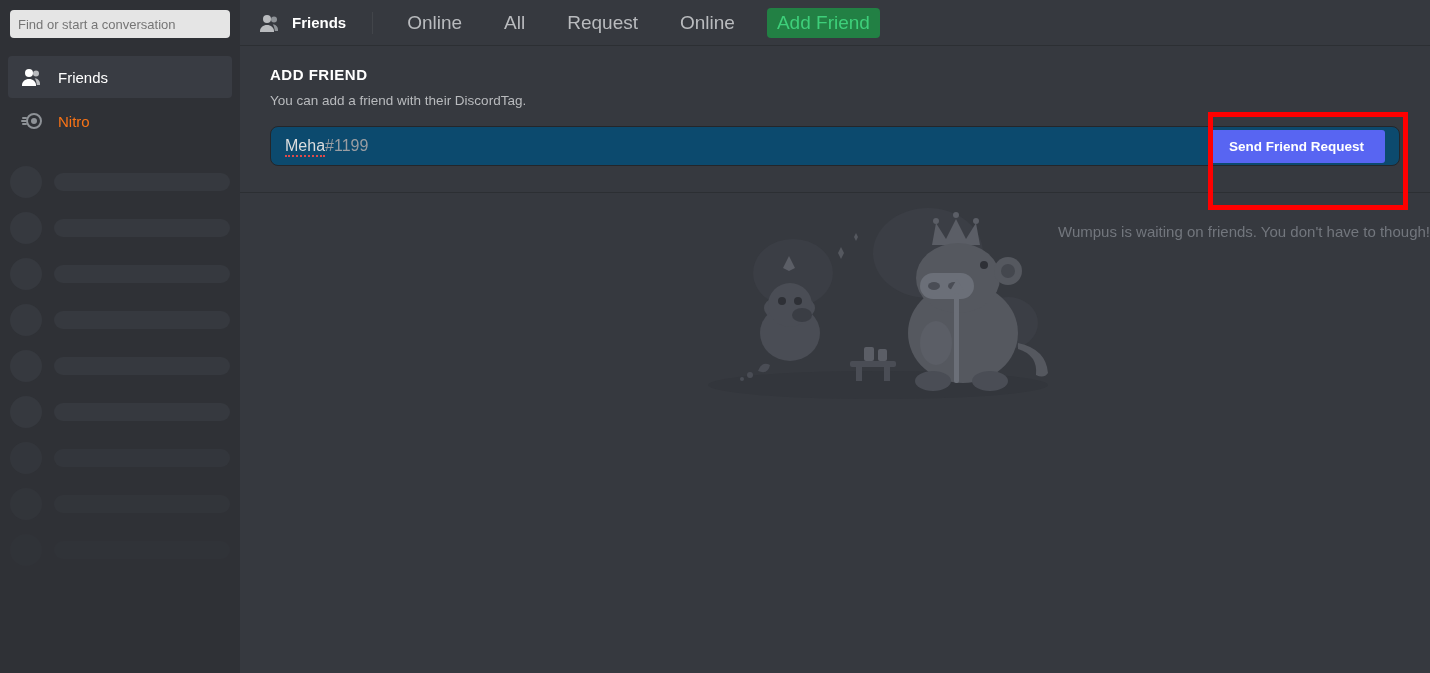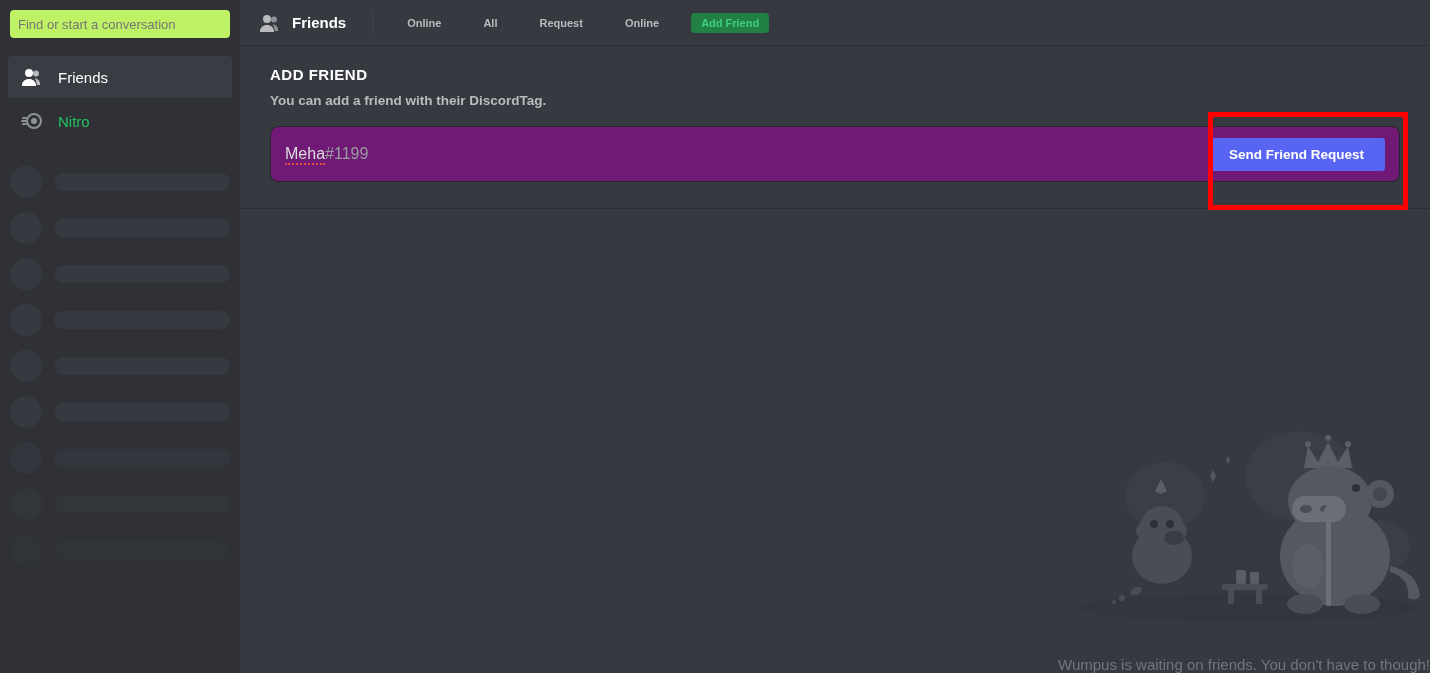--- a/index.html
+++ b/index.html
@@ -17,41 +17,41 @@
       background:#2f3136;
       display:flex;
       flex-direction:column;
     }
     .search-wrap {
       padding:10px;
     }
     .search-input {
       width:100%;
       height:28px;
-      background:#bef264;
+      background:#e5e5e5;
       border:none;
       border-radius:4px;
       padding:0 8px;
       color:#72767d;
       font-size:13px;
     }
     .sidebar-list {
       padding:8px 8px 0 8px;
       display:flex;
       flex-direction:column;
       gap:2px;
     }
     .sidebar-item {
       display:flex;
       align-items:center;
       height:42px;
       border-radius:4px;
       padding:0 12px;
       gap:14px;
-      color:#22c55e;
+      color:#f97316;
       cursor:pointer;
     }
     .sidebar-item.active { background:#393c43; color:#fff; }
     .sidebar-item .s-label { font-size:15px; font-weight:500;}
     .sidebar-item.active .s-label { color:#fff; }
     .icon-box {
       width:24px;
       height:24px;
       display:flex;
       align-items:center;
@@ -107,25 +107,24 @@
     }
     .divider-v {
       width:1px;
       height:22px;
       background:#42454a;
       margin-right:8px;
     }
     .tab {
       padding:4px 10px;
       border-radius:4px;
-      font-size:11px;
+      font-size:19px;
       color:#b9bbbe;
       cursor:pointer;
       margin:0 6px;
-      font-weight:bold;
     }
     .tab.addfriend {
       background:#3ba55d;
       color:#fff;
       padding:4px 10px;
     }
     .tab.addfriend.active {
       background:#228044;
       color:#3ecf7a;
     }
@@ -138,30 +137,29 @@
       font-size:15px;
       font-weight:800;
       color:#fff;
       letter-spacing:0.5px;
       margin-bottom:10px;
     }
     .content-sub {
       font-size:13.5px;
       color:#b9bbbe;
       margin-bottom:18px;
-      font-weight:bold;
     }
     .input-row {
       display:flex;
       align-items:center;
-      background:#701a75;
+      background:#0c4a6e;
       border:1px solid #24262a;
       border-radius:8px;
       padding:0 14px;
-      height:56px;
+      height:40px;
       position:relative;
       gap:16px;
     }
     .friend-input {
       flex:1;
       background:transparent;
       border:none;
       outline:none;
       color:#dcddde;
       font-size:16px;
@@ -194,22 +192,21 @@
       right:22px;
       width:200px;
       height:98px;
       border:5px solid #ff0000;
       pointer-events:none;
       z-index:10;
     }
     .empty-state {
       flex:1;
       display:flex;
-      flex-direction:column;
-      align-items:flex-end;
+      align-items:flex-start;
       justify-content:flex-end;
       padding-bottom:0;
     }
     .empty-text {
       color:#72767d;
       font-size:15px;
       margin-top:30px;
       text-align:center;
     }
   </style>

